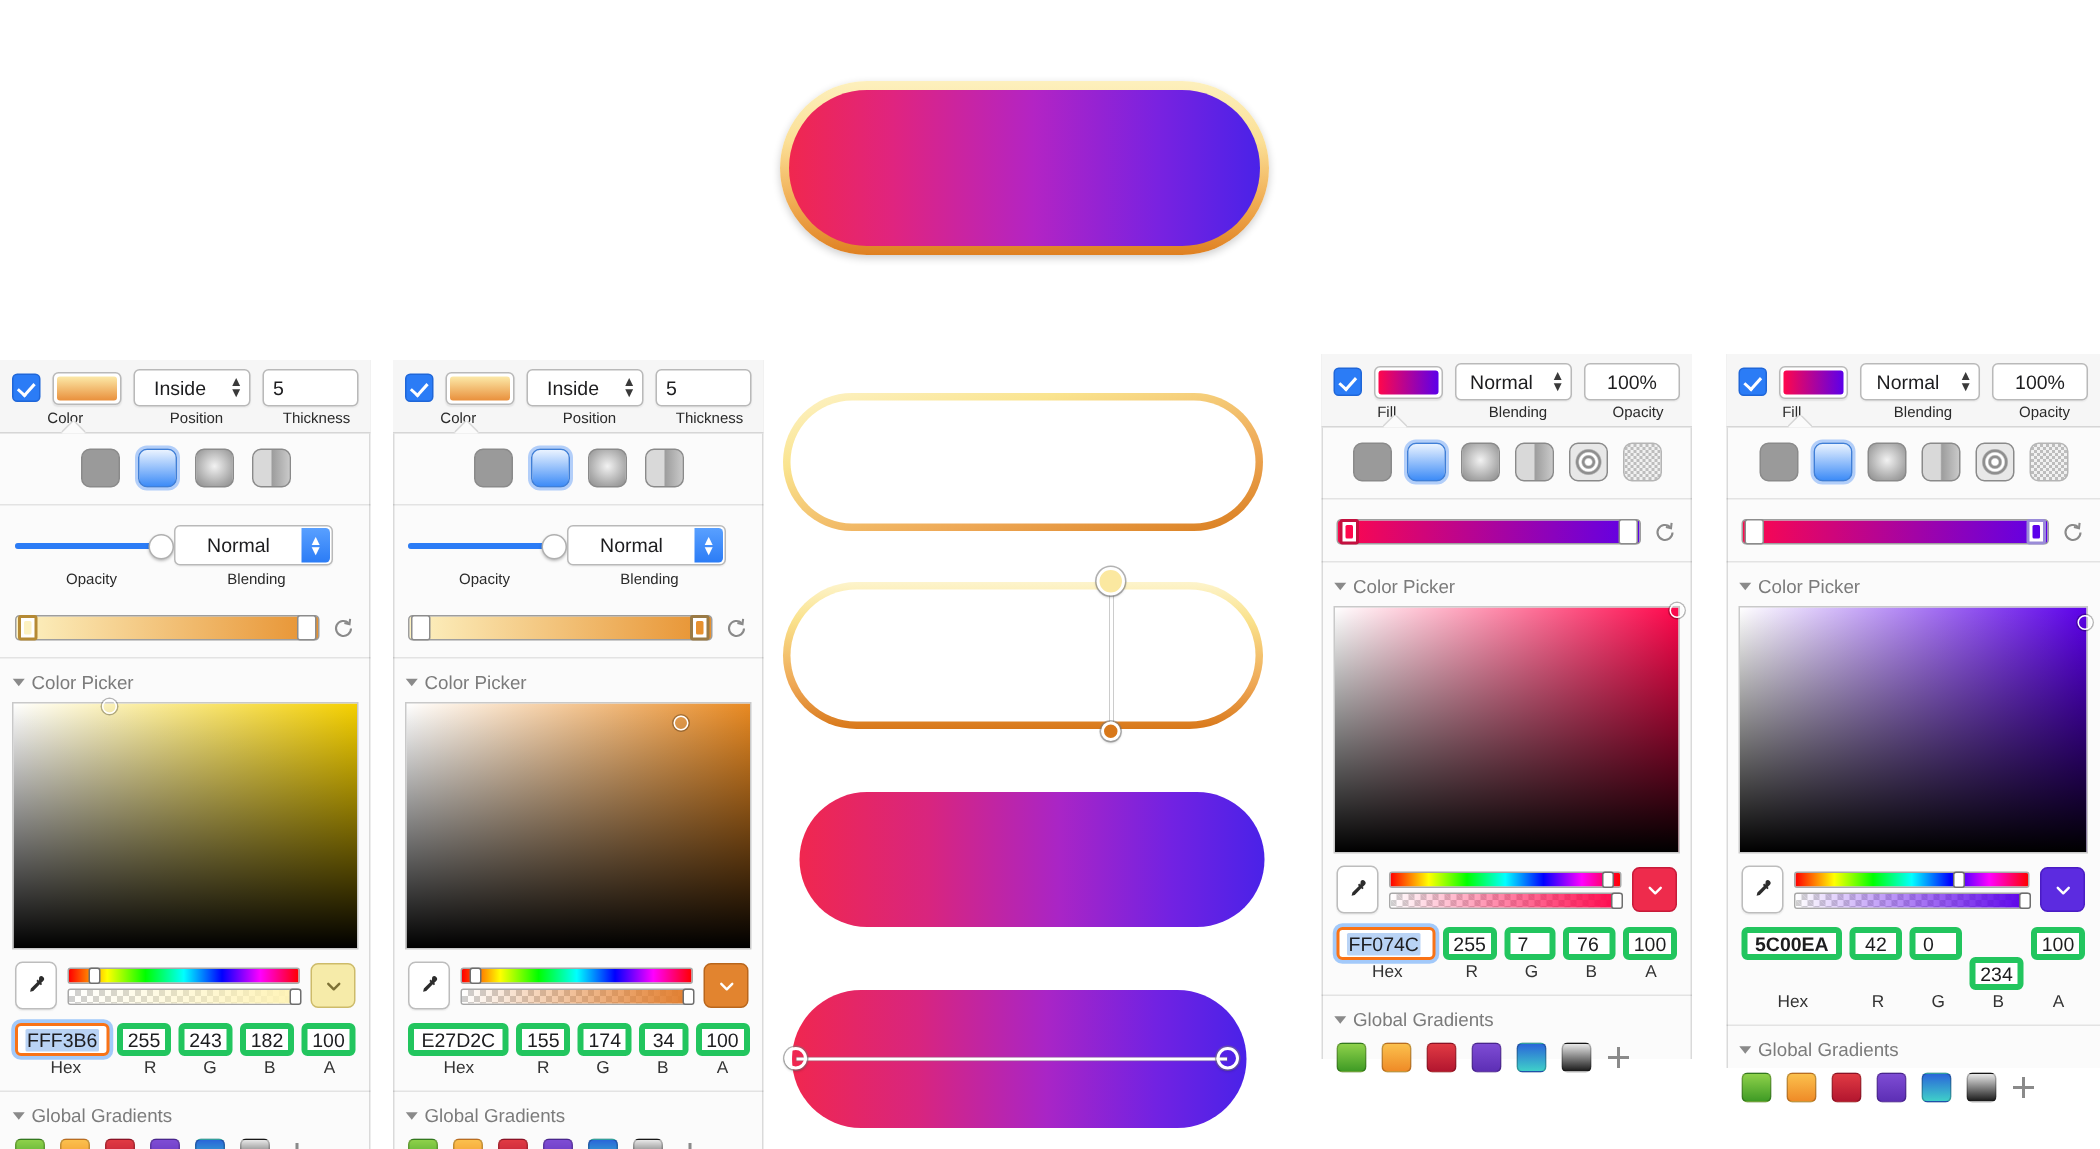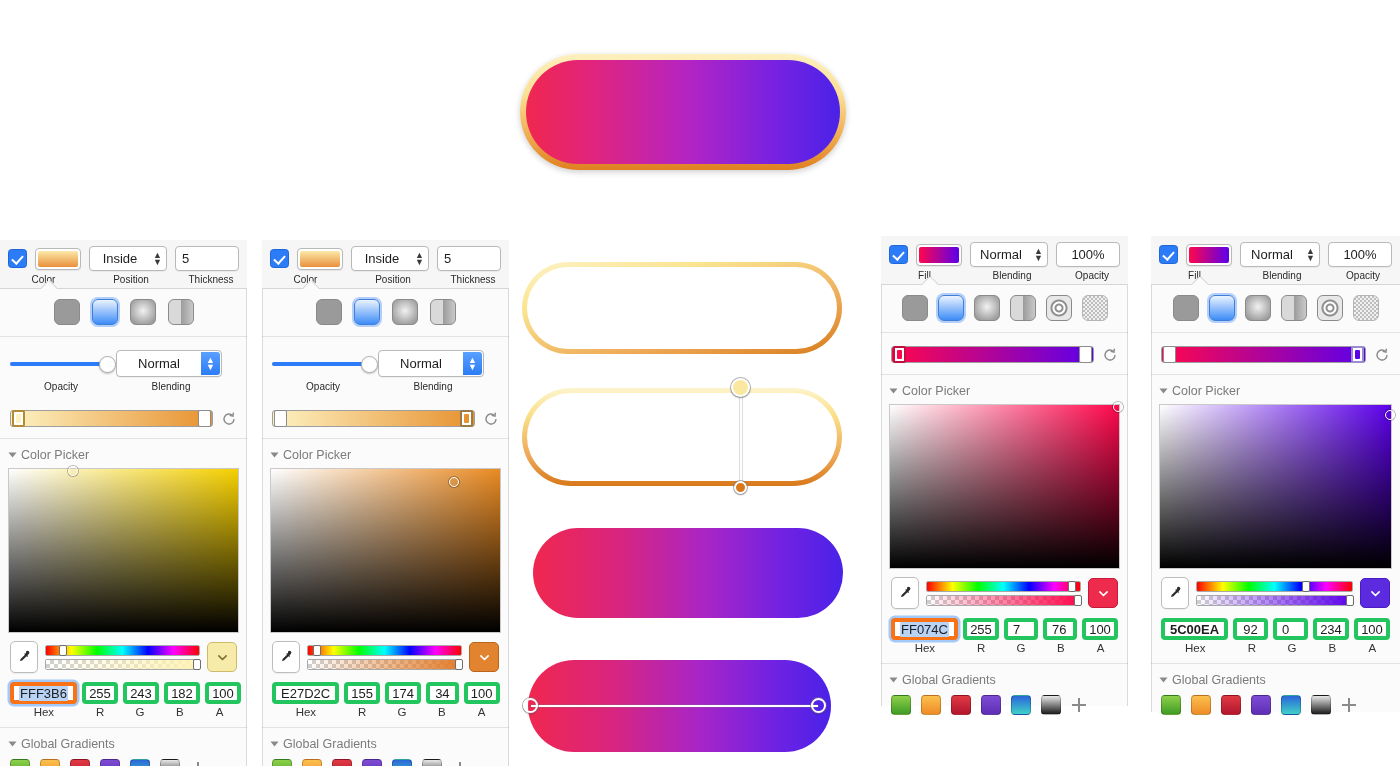--- a/index.html
+++ b/index.html
@@ -160,21 +160,21 @@
   .sl-knob{position:absolute;top:-1px;width:8px;height:11px;background:#fff;border:1px solid #6e6e6e;border-radius:2px;margin-left:-4px;box-sizing:border-box;cursor:pointer;}
   .chevbtn{
     width:30px;height:30px;border-radius:5px;display:flex;align-items:center;justify-content:center;
     cursor:pointer;flex:0 0 auto;box-sizing:border-box;
   }
 
   .fields{display:flex;gap:5px;padding:9px 10px 0 10px;}
   .field{border:4px solid #22c55e;border-radius:4px;background:#fff;height:22px;
     display:flex;align-items:center;padding:0 5px;font-size:13px;box-sizing:border-box;}
   .field.hex{position:relative;}
-  .field.hex.focused{border:4px solid #f97316;box-shadow:0 0 0 2.5px rgba(90,160,250,.55);}
+  .field.hex.focused{border:2px solid #f97316;box-shadow:0 0 0 2.5px rgba(90,160,250,.55);}
   .hex-sel{background:#b9d3f5;padding:0 1px;border-radius:1px;}
   .flabels{display:flex;gap:5px;padding:2px 10px 0 10px;}
   .flabel{text-align:center;font-size:11.5px;color:#333;}
 
   .divider{height:1px;background:#e3e3e3;margin-top:9px;}
 
   .gg-row{display:flex;align-items:center;gap:10px;padding:2px 10px 0 10px;}
   .gg{width:20px;height:20px;border-radius:4px;cursor:pointer;box-sizing:border-box;border:1px solid rgba(0,0,0,.22);}
   .plus{width:16px;height:16px;position:relative;cursor:pointer;}
   .plus:before,.plus:after{content:"";position:absolute;background:#8a8a8a;}
@@ -674,26 +674,26 @@
             <path d="M3.5 6 L8 10.5 L12.5 6" fill="none" stroke="#ffffff" stroke-width="2" stroke-linecap="round" stroke-linejoin="round"></path>
           </svg>
       </div>
     </div>
 
     <div class="fields">
       <div class="field hex" style="width:70px;font-weight:bold;">
         <span>5C00EA</span>
       </div>
       <div class="field" style="width:36px;justify-content:center;">
-        <span>92</span>
+        <span>42</span>
         </div>
       <div class="field" style="width:36px;">
         <span>0</span>
         </div>
-      <div class="field" style="width:36px;justify-content:center;">
+      <div class="field" style="width:36px;justify-content:center;margin-top:20px;">
         <span>234</span>
         </div>
       <div class="field" style="width:36px;justify-content:center;">
         <span>100</span>
         </div>
     </div>
     <div class="flabels">
       <div class="flabel" style="width:70px;">Hex</div>
       <div class="flabel" style="width:36px;">R</div>
       <div class="flabel" style="width:36px;">G</div>

